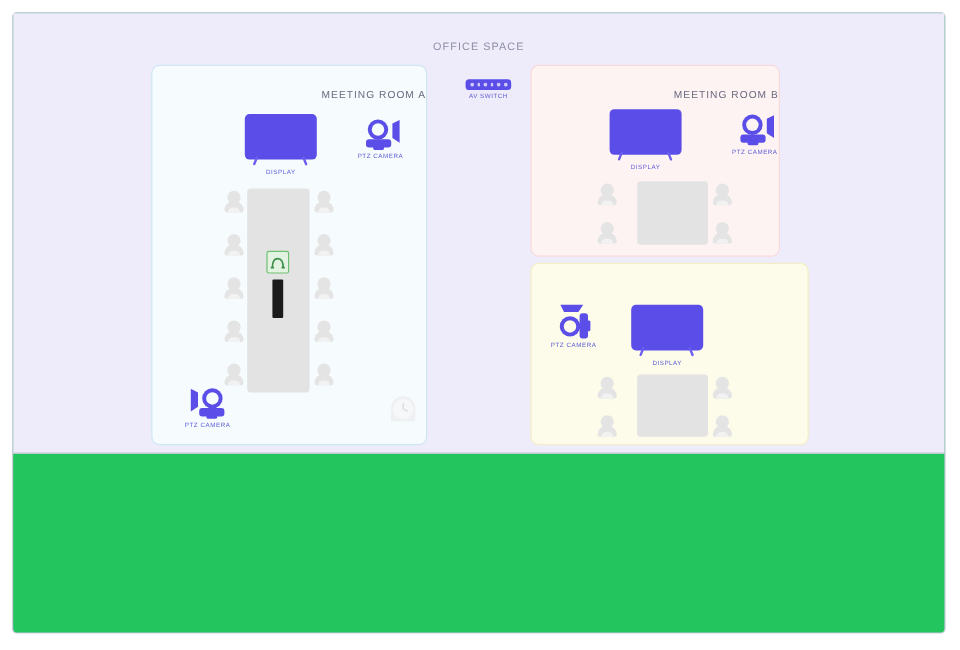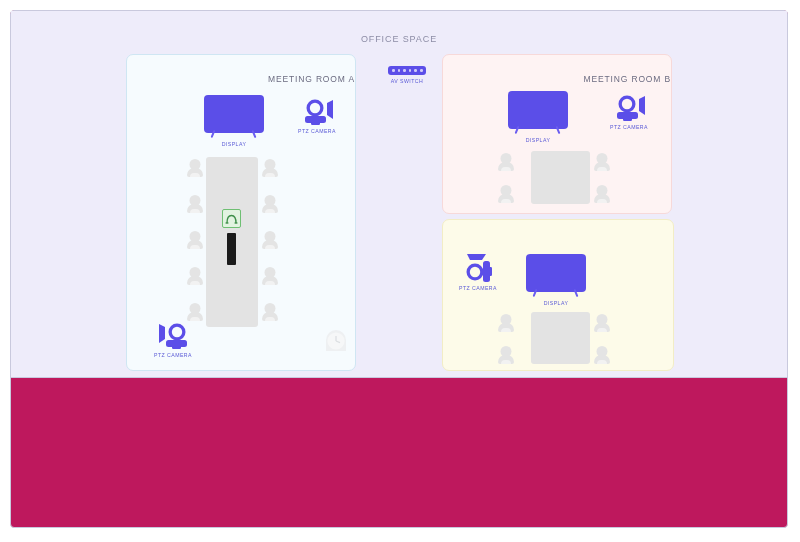--- a/index.html
+++ b/index.html
@@ -14,21 +14,21 @@
     background:#ffffff;
   }
 
   
   .outer-frame{
     position:absolute;left:10px;top:10px;
     width:778px;height:518px;
     border:1px solid #c9c9dd;
     border-radius:4px;
     box-sizing:border-box;
-    background:#be185d;
+    background:#22c55e;
   }
   .office-space{
     position:absolute;left:0;top:0;
     width:100%;height:367px;
     background:#eeecfa;
     box-sizing:border-box;
     border-bottom:1px solid #c9c9dd;
   }
   .office-title{
     position:absolute;top:23px;left:0;width:100%;
@@ -62,21 +62,21 @@
     text-align:right;
     font-size:8.5px;letter-spacing:.85px;
     color:#6b6b80;
   }
   .room-a{
     left:115px;top:43px;width:230px;height:317px;
     background:#f6fbfe;border:1px solid #cfe6f3;
   }
   .room-a .room-title{top:19px;}
   .room-b{
-    left:431px;top:43px;width:230px;height:160px;
+    left:431px;top:43px;width:208px;height:160px;
     background:#fef3f3;border:1px solid #f7d9d9;
   }
   .room-b .room-title{top:19px;}
   .room-c{
     left:431px;top:208px;width:232px;height:152px;
     background:#fdfbe9;border:1px solid #f2edc5;
   }
   .room-c .room-title{top:17px;}
 
   

